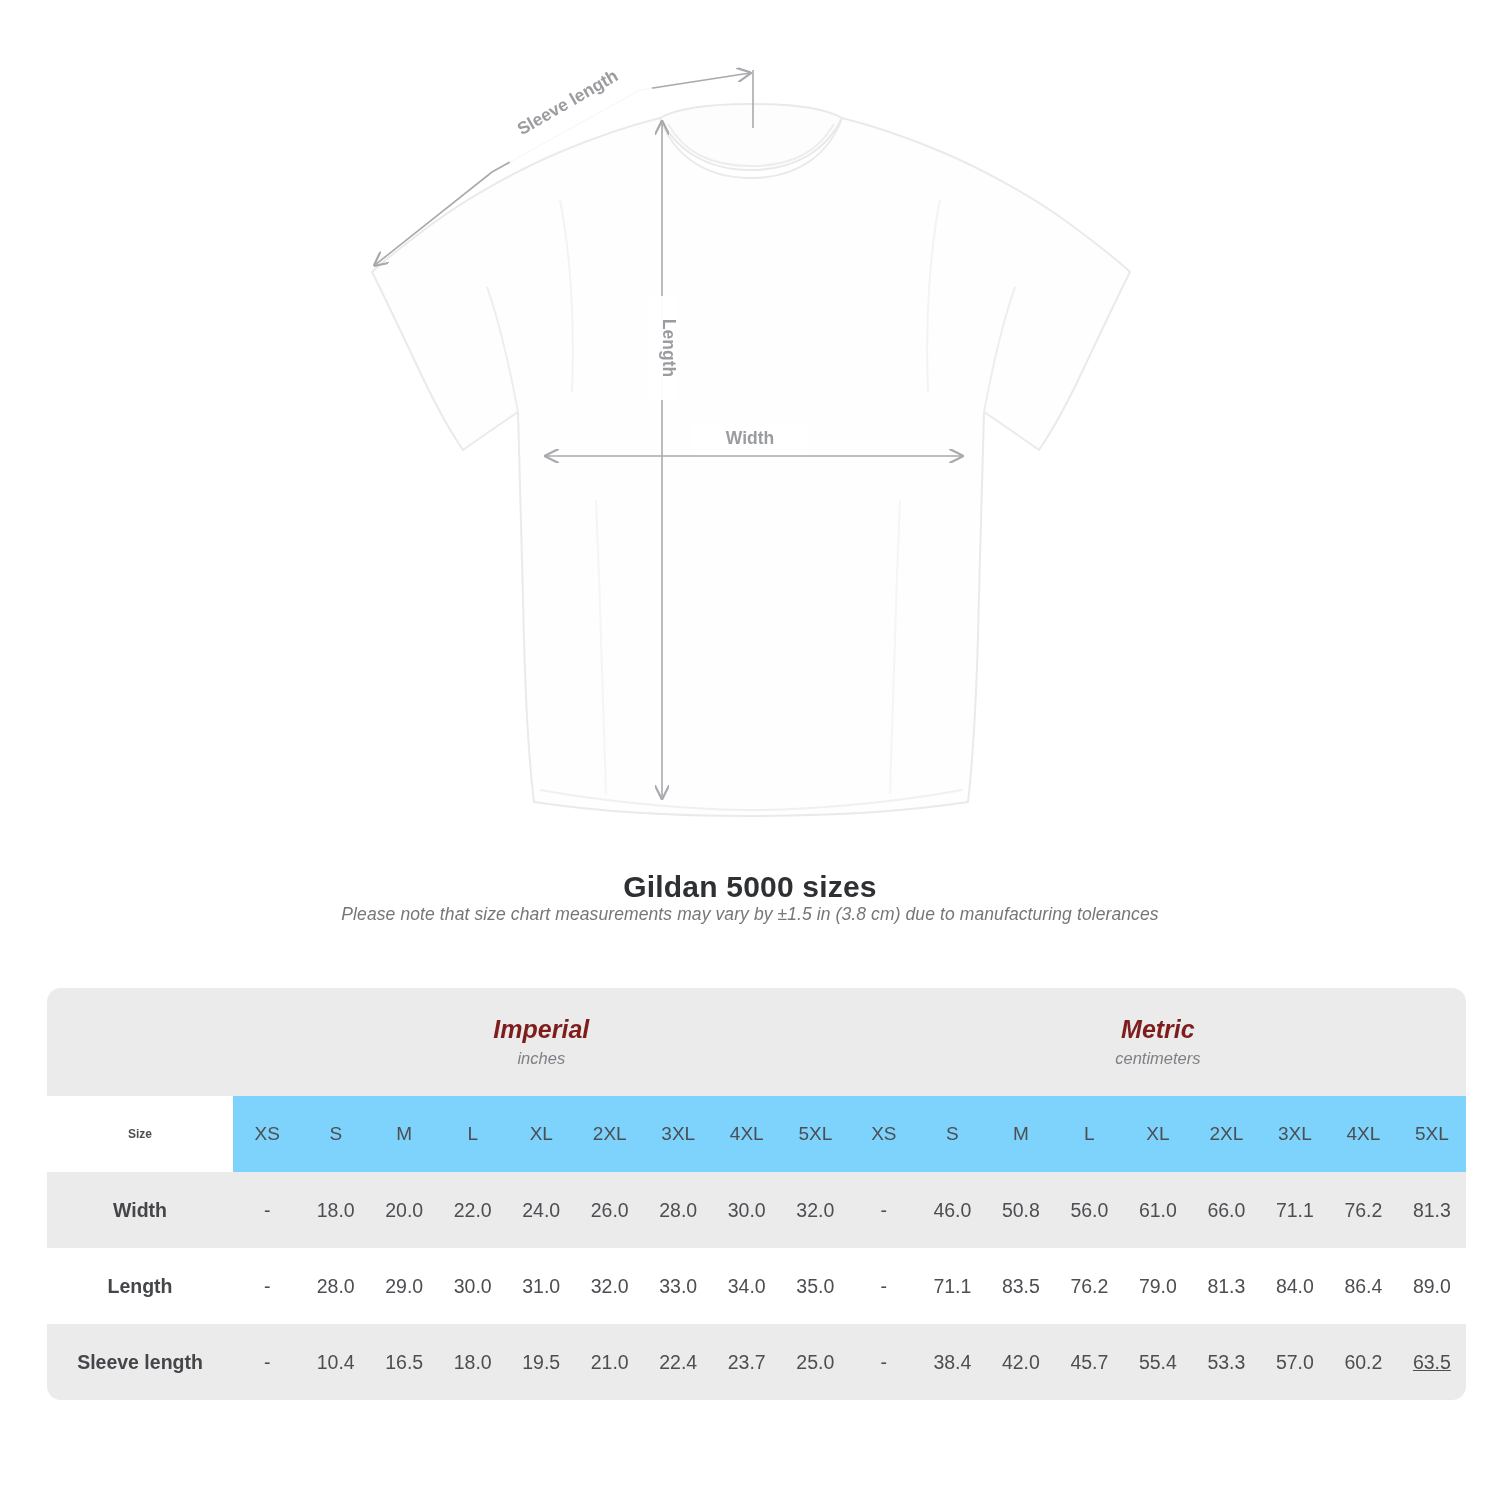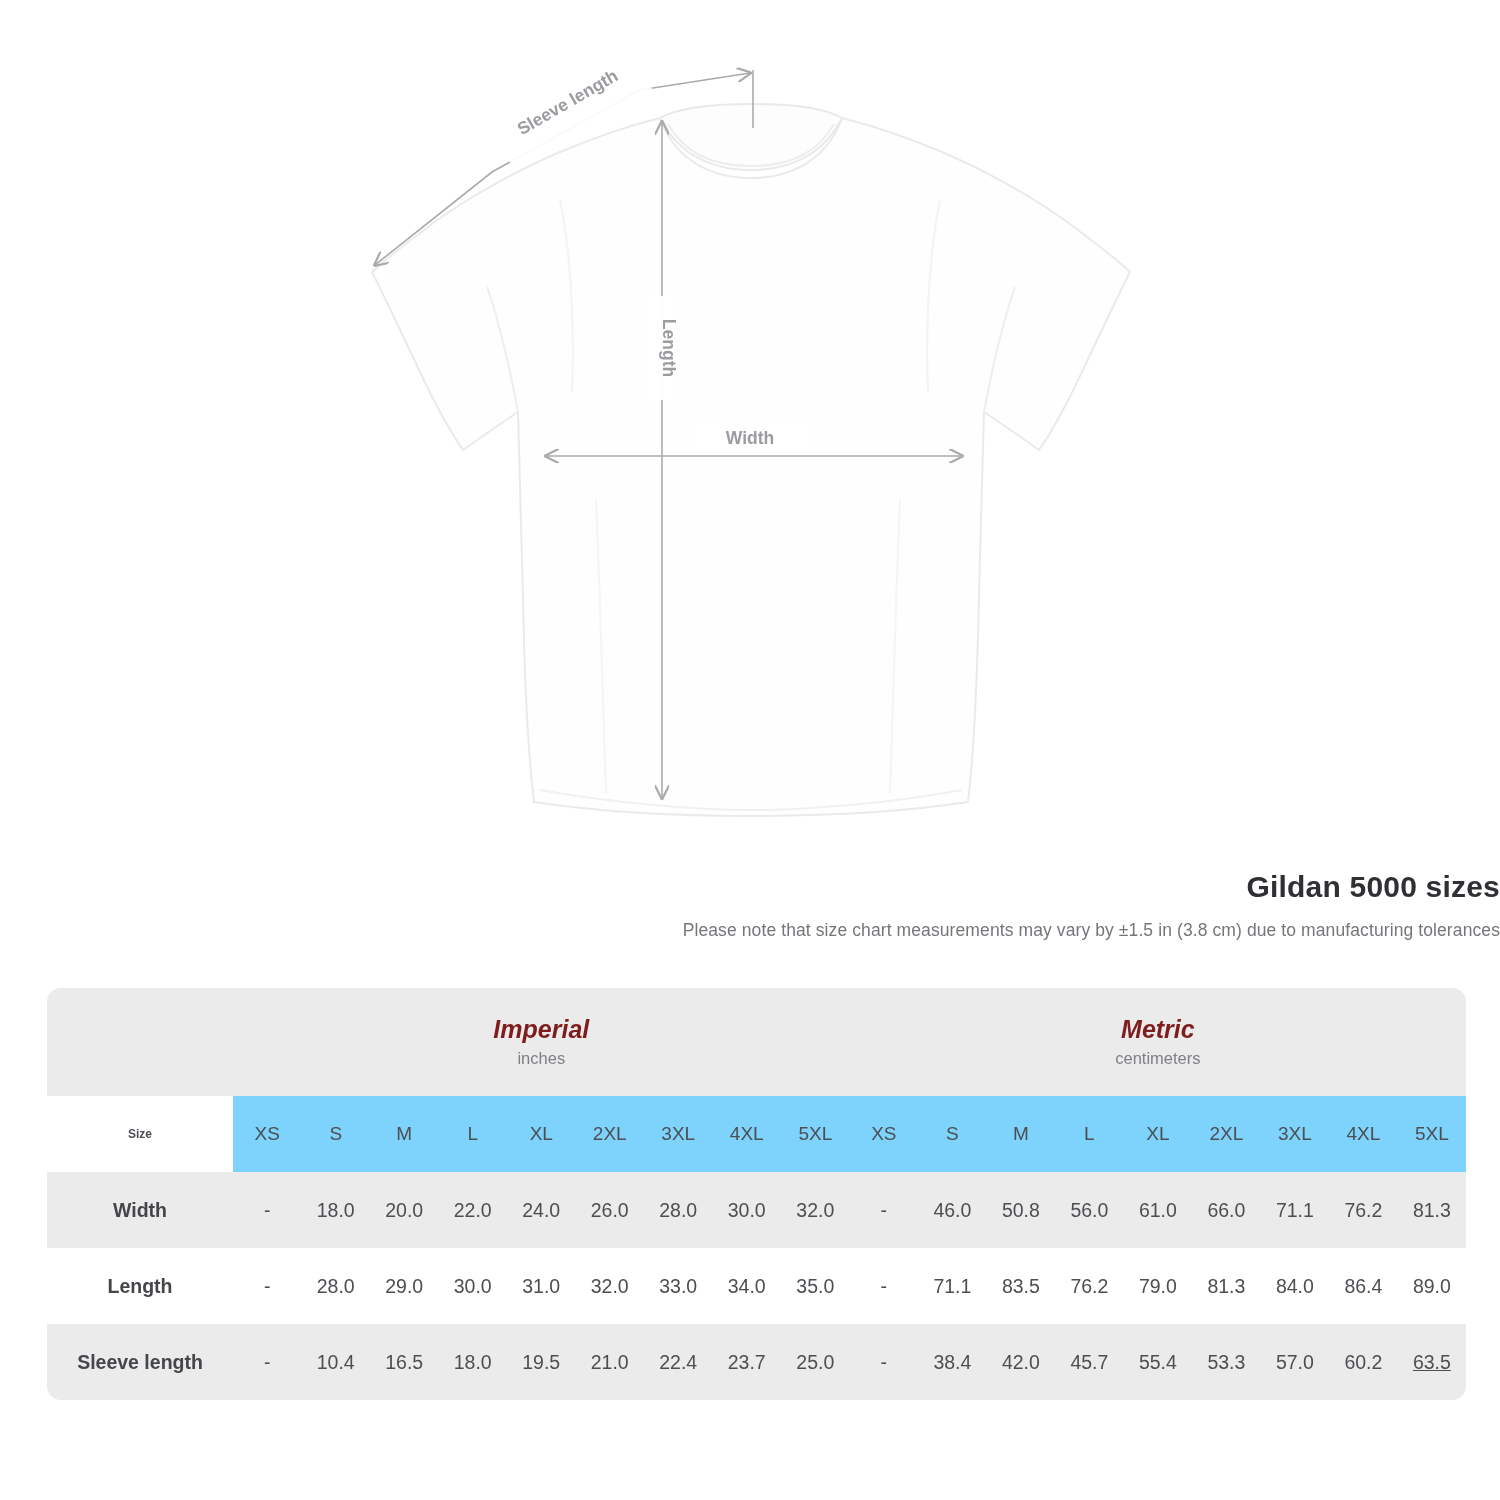--- a/index.html
+++ b/index.html
@@ -28,32 +28,33 @@
     height: 860px;
   }
   #illustration svg { display: block; }
 
   
   #title-block {
     position: absolute;
     left: 0;
     top: 870px;
     width: 1500px;
-    text-align: right;
+    text-align: center;
   }
   #chart-title {
     font-size: 30px;
     font-weight: bold;
     color: #2f3033;
     letter-spacing: 0.2px;
     margin: 0;
   }
   #chart-note {
-    margin-top: 16px;
+    margin-top: 0;
     font-size: 17.5px;
+    font-style: italic;
     color: #74767a;
     letter-spacing: 0.1px;
   }
 
   
   #table-wrap {
     position: absolute;
     left: 47px;
     top: 988px;
     width: 1406px;
@@ -82,20 +83,21 @@
   .unit-cell.last  { border-top-right-radius: 14px; }
   .unit-name {
     font-size: 25px;
     font-style: italic;
     font-weight: bold;
     color: #7f1d1d;
     line-height: 1.1;
   }
   .unit-sub {
     font-size: 16.5px;
+    font-style: italic;
     color: #7e8085;
     margin-top: 6px;
   }
 
   
   .hdr-row td {
     height: 76px;
     background: #7dd3fc;
     font-size: 19px;
     font-weight: bold;

